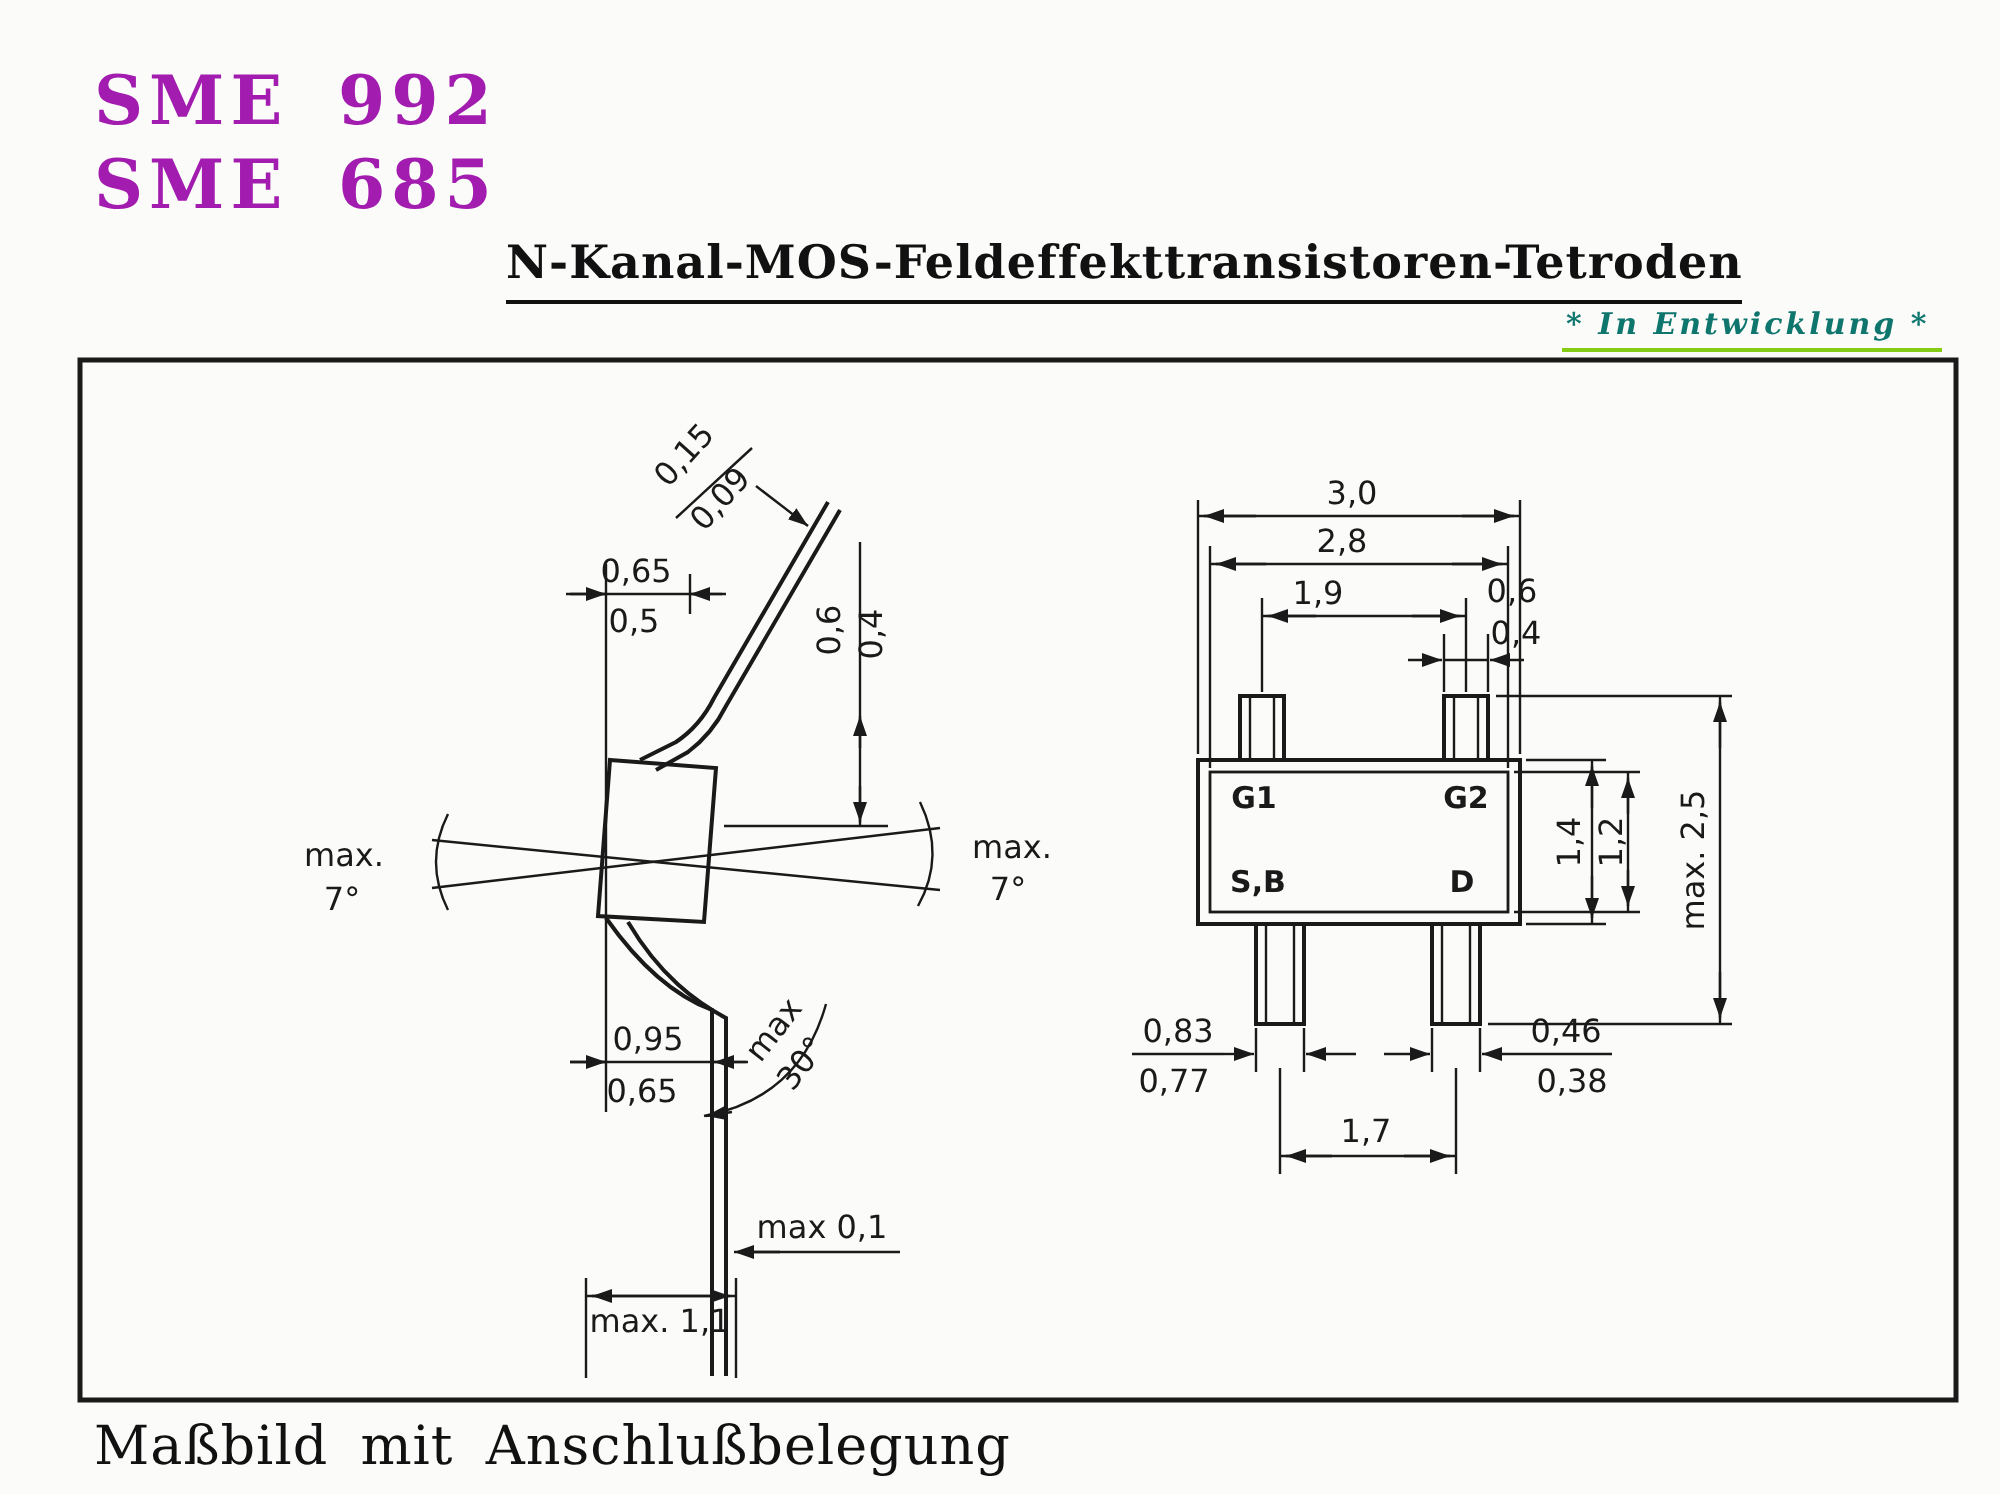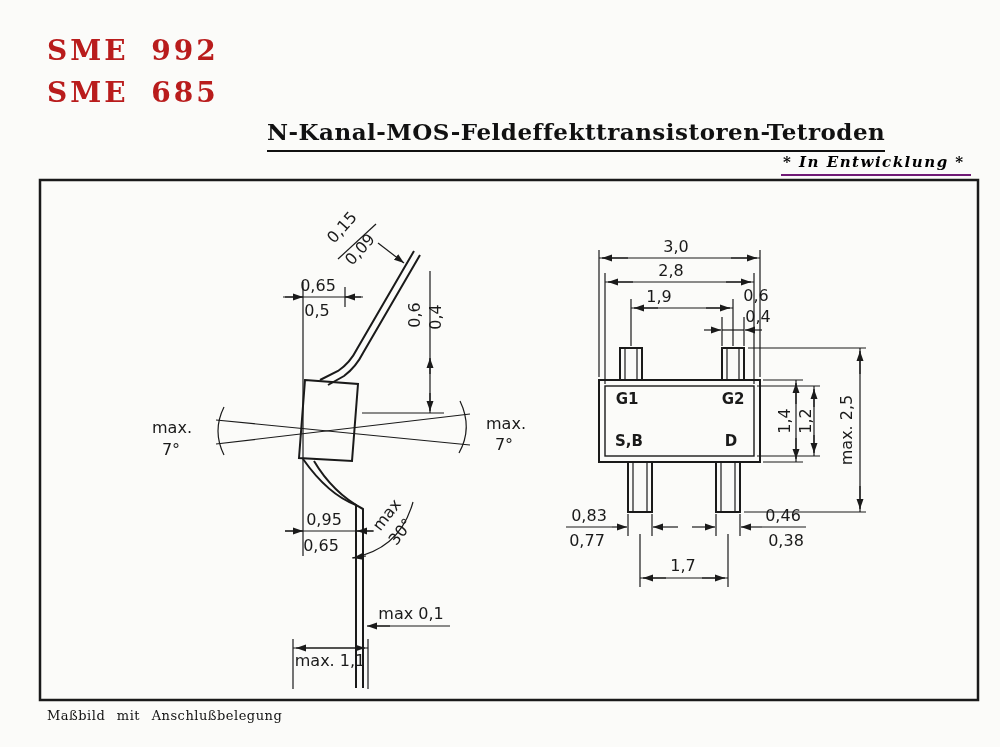--- a/index.html
+++ b/index.html
@@ -8,52 +8,51 @@
     width:1000px;height:747px;
     background:#fbfbf9;
     font-family:"DejaVu Serif", serif;
     color:#1a1a1a;
     overflow:hidden;
   }
   .models{position:absolute;left:47px;top:30px;}
   .model{
     font-family:"DejaVu Serif", serif;
     font-weight:bold;
-    font-size:28px;
+    font-size:34px;
     line-height:42px;
     letter-spacing:3px;
     word-spacing:10px;
-    color:#b91c1c;
+    color:#a21caf;
   }
   .title{
     position:absolute;left:253px;top:118px;
     font-family:"DejaVu Serif", serif;
     font-weight:bold;
     font-size:23px;
     letter-spacing:0.5px;
     color:#111;
     border-bottom:2.5px solid #111;
     padding-bottom:5px;
-    margin-left:14px;
   }
   .status{
     position:absolute;left:781px;top:153px;
     font-family:"DejaVu Serif", serif;
     font-weight:bold;
     font-style:italic;
     font-size:15px;
     letter-spacing:1.5px;
-    color:#000000;
-    border-bottom:2px solid #701a75;
+    color:#0f766e;
+    border-bottom:2px solid #84cc16;
     padding:0 6px 3px 2px;
   }
   .caption{
     position:absolute;left:47px;top:708px;
     font-family:"DejaVu Serif", serif;
-    font-size:13px;
+    font-size:27px;
     letter-spacing:0.5px;
     word-spacing:7px;
     color:#111;
   }
   svg.drawing{position:absolute;left:0;top:0;}
   .frame{fill:none;stroke:#1a1a1a;stroke-width:2.5;}
   .outline{fill:none;stroke:#1a1a1a;stroke-width:2;}
   .mid{fill:none;stroke:#1a1a1a;stroke-width:1.4;}
   .thin{fill:none;stroke:#1a1a1a;stroke-width:1.2;}
   .lbl{font-family:"DejaVu Sans",sans-serif;font-size:16px;fill:#1a1a1a;text-anchor:middle;}

